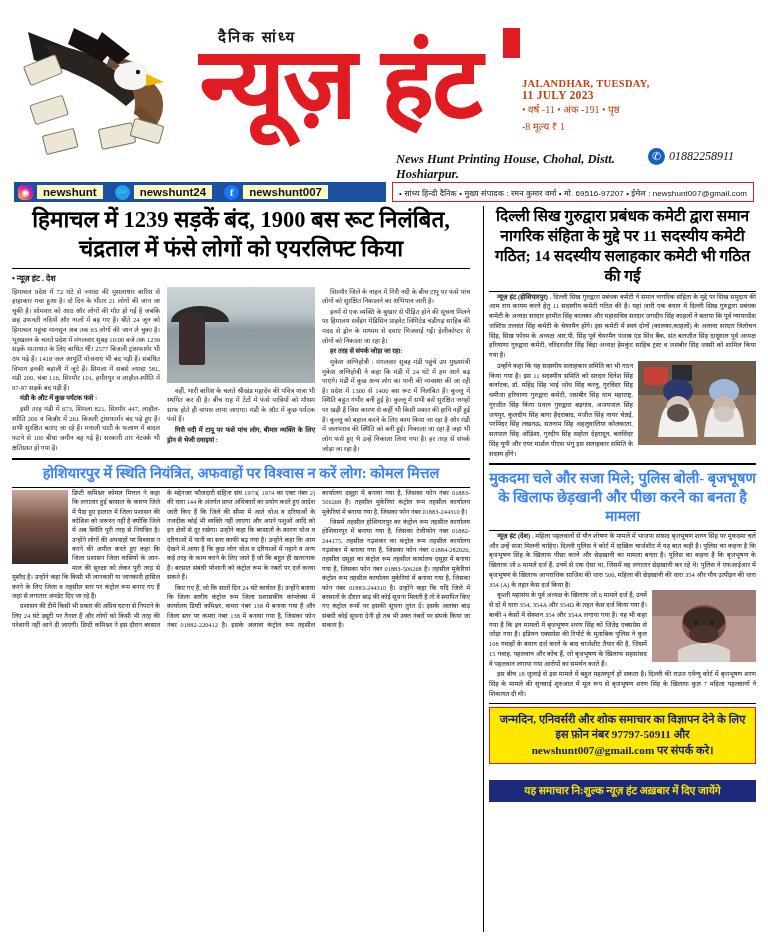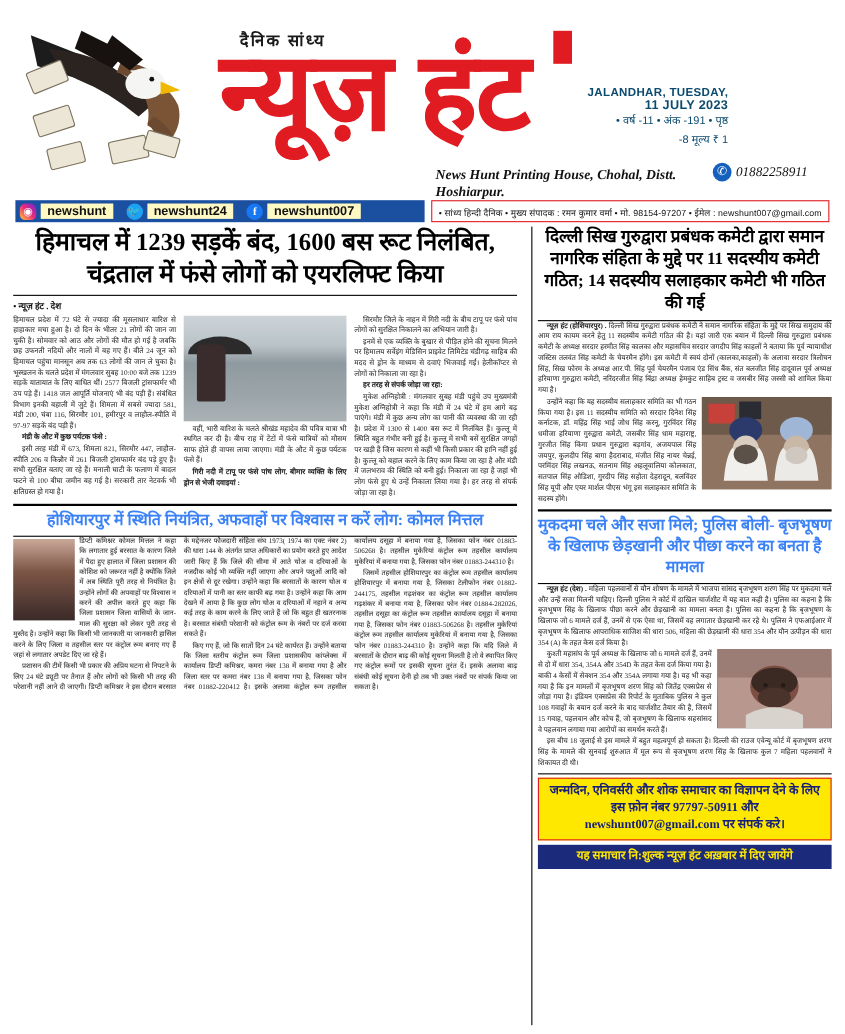--- a/index.html
+++ b/index.html
@@ -59,23 +59,23 @@
     top: 28px;
     width: 17px;
     height: 30px;
     background: #e01b22;
   }
   .edition-info {
     position: absolute;
     right: 10px;
     top: 78px;
     width: 140px;
-    text-align: right;
-    font-family: Liberation Sans, sans-serif;
-    color: #0c4a6e;
+    text-align: left;
+    font-family: Liberation Serif, serif;
+    color: #c2410c;
   }
   .edition-info .l1 { font-size: 10.5px; font-weight: bold; letter-spacing: .3px; }
   .edition-info .l2 { font-size: 11.5px; font-weight: bold; letter-spacing: .3px; }
   .edition-info .l3 { font-size: 10px; margin-top: 2px; line-height: 1.45; }
   .press-line {
     position: absolute;
     left: 396px;
     top: 152px;
     font-size: 12.5px;
     font-style: italic;
@@ -232,21 +232,21 @@
     font-family: "Liberation Serif", serif;
   }
   .ad-blue {
     background: #1b2a7a;
     color: #ffe800;
     text-align: center;
     font-weight: bold;
     font-size: 10.6px;
     padding: 4px 5px;
     line-height: 1.35;
-    margin-top: 4px;
+    margin-top: 16px;
   }
   .hr-thick { border-top: 2px solid #000; margin: 5px 0 4px; }
   .hr-thin { border-top: 1px solid #000; margin: 4px 0 3px; }
 </style>
 </head>
 <body>
 
 <div class="page">
 
   <div class="masthead">
@@ -300,30 +300,30 @@
         <span class="s-ico s-tw">🐦</span>
         <span class="s-label">newshunt24</span>
       </div>
       <div class="sl">
         <span class="s-ico s-fb">f</span>
         <span class="s-label">newshunt007</span>
       </div>
     </div>
 
     <div class="tagline-bar">
-      <span>• सांध्य हिन्दी दैनिक • मुख्य संपादक : रमन कुमार वर्मा • मो. 98154-97207 • ईमेल : newshunt007@gmail.com</span>
+      <span>• सांध्य हिन्दी दैनिक • मुख्य संपादक : रमन कुमार वर्मा • मो. 69516-97207 • ईमेल : newshunt007@gmail.com</span>
     </div>
   </div>
 
   <div class="content">
 
     <div class="col-left">
 
       <div>
-        <h1 class="headline">हिमाचल में 1239 सड़कें बंद, 1600 बस रूट निलंबित, चंद्रताल में फंसे लोगों को एयरलिफ्ट किया</h1>
+        <h1 class="headline">हिमाचल में 1239 सड़कें बंद, 1900 बस रूट निलंबित, चंद्रताल में फंसे लोगों को एयरलिफ्ट किया</h1>
         <div class="hl-rule-bot"></div>
         <div class="byline">• न्यूज़ हंट . देश</div>
 
         <div class="cols3">
           <p class="lead">हिमाचल प्रदेश में 72 घंटे से ज्यादा की मूसलाधार बारिश से हाहाकार मचा हुआ है। दो दिन के भीतर 21 लोगों की जान जा चुकी है। सोमवार को आठ और लोगों की मौत हो गई है जबकि छह उफनती नदियों और नालों में बह गए हैं। बीते 24 जून को हिमाचल पहुंचा मानसून अब तक 63 लोगों की जान ले चुका है। भूस्खलन के चलते प्रदेश में मंगलवार सुबह 10:00 बजे तक 1239 सड़कें यातायात के लिए बाधित थीं। 2577 बिजली ट्रांसफार्मर भी ठप पड़े हैं। 1418 जल आपूर्ति योजनाएं भी बंद पड़ी हैं। संबंधित विभाग इनकी बहाली में जुटे हैं। शिमला में सबसे ज्यादा 581, मंडी 200, चंबा 116, सिरमौर 101, हमीरपुर व लाहौल-स्पीति में 97-97 सड़कें बंद पड़ी हैं।</p>
           <p class="subhead-inline">मंडी के औट में कुछ पर्यटक फंसे :</p>
           <p>इसी तरह मंडी में 673, शिमला 821, सिरमौर 447, लाहौल-स्पीति 206 व किन्नौर में 261 बिजली ट्रांसफार्मर बंद पड़े हुए हैं। सभी सुरक्षित बताए जा रहे हैं। मनाली घाटी के फलाण में बादल फटने से 100 बीघा जमीन बह गई है। सरकारी तार नेटवर्क भी क्षतिग्रस्त हो गया है।</p>
 
           <div class="fig-center">
             <div class="photo flood"></div>

